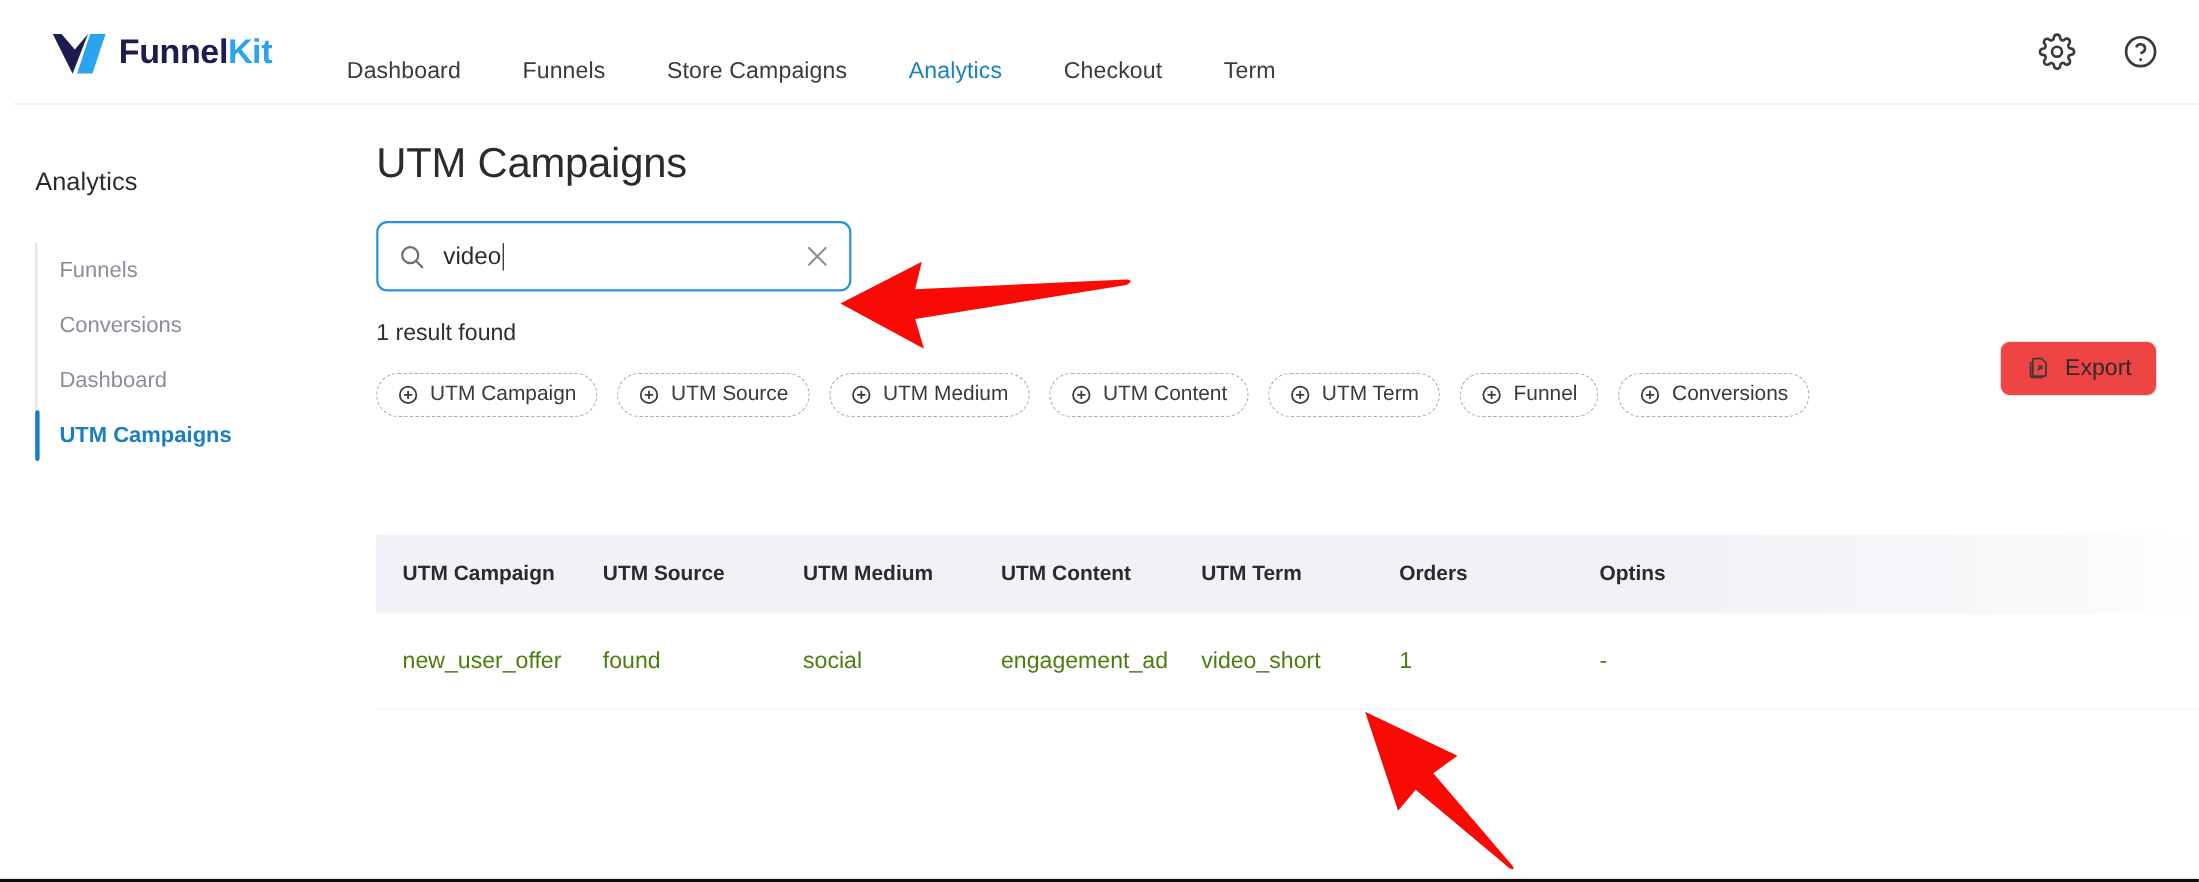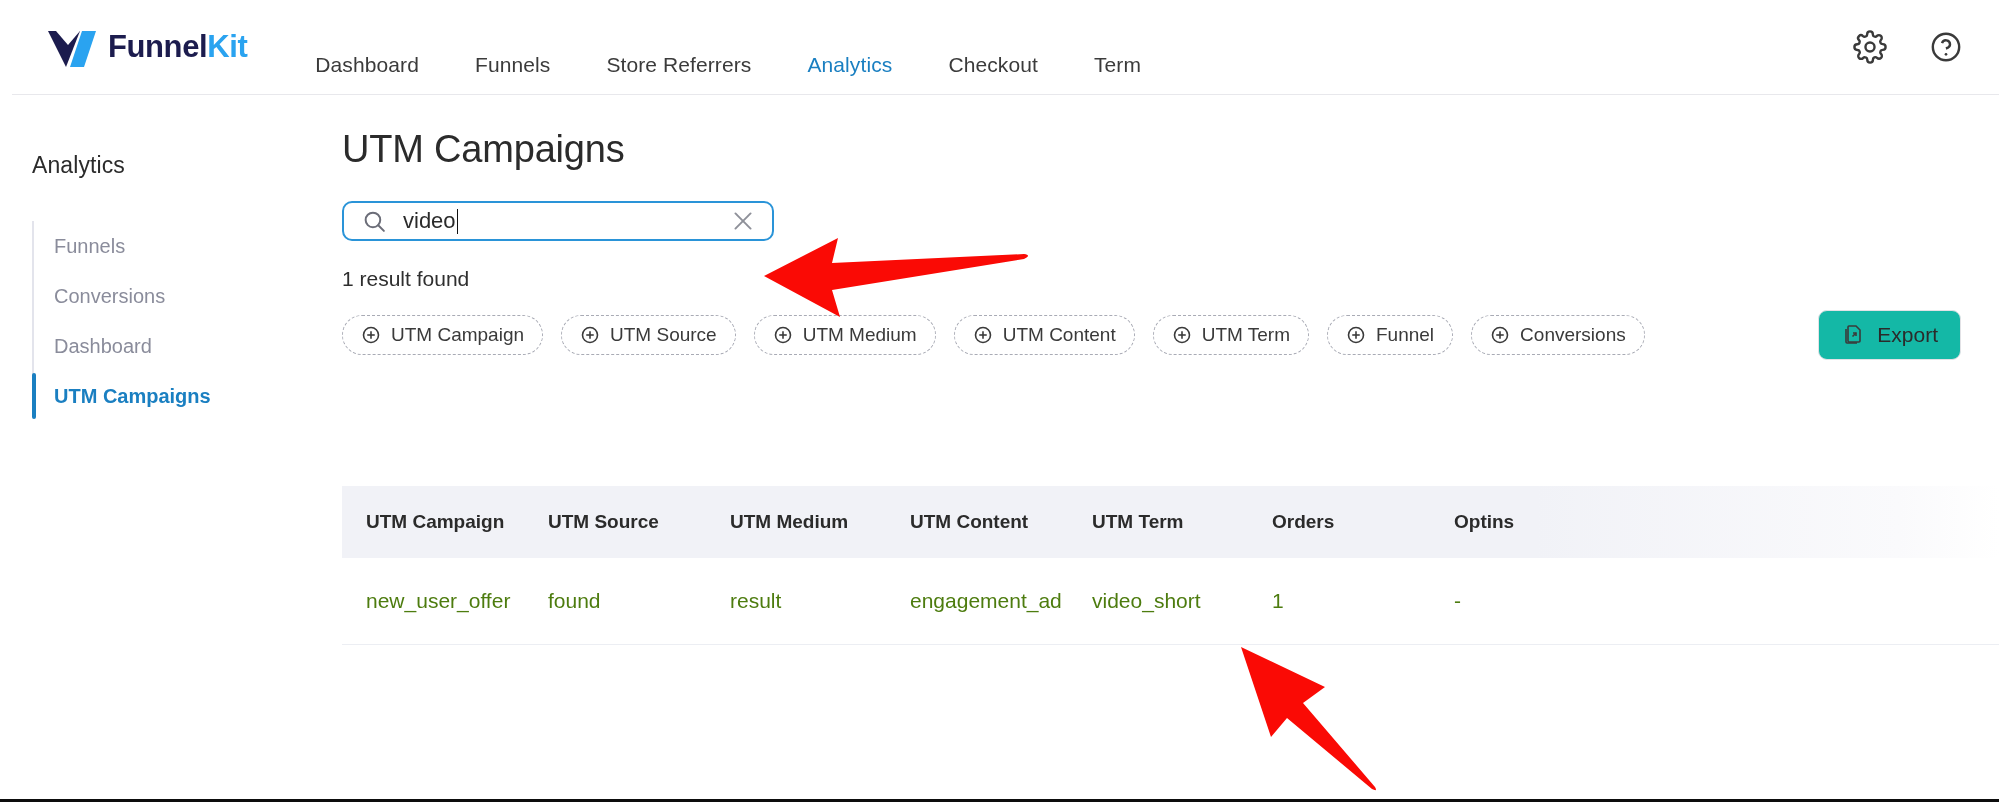--- a/index.html
+++ b/index.html
@@ -66,21 +66,21 @@
 
   
   .main { position: absolute; top: 96px; left: 300px; right: 0; bottom: 0; }
   .page-title {
     font-size: 38px; color: #2b2b2b; font-weight: normal;
     margin: 32px 0 0 42px; letter-spacing: -0.2px;
   }
 
   .searchrow { position: relative; margin: 30px 0 0 42px; }
   .searchbox {
-    width: 432px; height: 40px; border: 2px solid #2a94d8; border-radius: 10px;
+    width: 432px; height: 64px; border: 2px solid #2a94d8; border-radius: 10px;
     display: flex; align-items: center; padding: 0 16px 0 18px; background: #fff;
   }
   .search-icon { width: 25px; height: 25px; color: #6b6d78; flex: none; }
   .search-value {
     flex: 1; margin-left: 16px; font-size: 22px; color: #2b2b2b;
     display: flex; align-items: center; white-space: nowrap;
   }
   .caret {
     display: inline-block; width: 1.5px; height: 25px; background: #111;
     margin-left: 1px;
@@ -96,21 +96,21 @@
   .chip {
     height: 40px; border: 1.6px dashed #a9abb5; border-radius: 20px;
     display: flex; align-items: center; padding: 0 18px; cursor: pointer;
     background: #fff; white-space: nowrap;
   }
   .chip-plus { width: 20px; height: 20px; color: #3a3a3a; flex: none; margin-right: 10px; }
   .chip-label { font-size: 19px; color: #3a3a3a; }
 
   .exportbtn {
     position: absolute; right: 38px; top: 214px;
-    height: 50px; background: #14b8a6; border: 1px solid #e2e2e6; border-radius: 9px;
+    height: 50px; background: #ef4444; border: 1px solid #e2e2e6; border-radius: 9px;
     display: flex; align-items: center; padding: 0 22px; cursor: pointer;
   }
   .export-icon { width: 24px; height: 24px; color: #3a3a3a; margin-right: 12px; flex: none; }
   .export-label { font-size: 21px; color: #2b2b2b; }
 
   
   .tablewrap { position: absolute; left: 42px; right: 0; top: 390px; }
   .thead {
     display: flex; align-items: center; height: 72px;
     background: linear-gradient(to right, #f1f2f7 0%, #f1f2f7 72%, #fafafc 94%, #ffffff 100%);
@@ -152,21 +152,21 @@
         <path d="M2 4 H34 L20 40 L2 4 Z" fill="#1c1c4e"></path>
         <path d="M10 4 H34 L22 18 Z" fill="#ffffff"></path>
         <path d="M36 4 H50 L38 40 H24 Z" fill="#2aa3f0"></path>
       </svg>
       <div class="brand-text"><span>Funnel</span><span class="kit">Kit</span></div>
     </div>
 
     <div class="mainnav">
       <div class="navitem">Dashboard</div>
       <div class="navitem">Funnels</div>
-      <div class="navitem">Store Referrers</div>
+      <div class="navitem">Store Campaigns</div>
       <div class="navitem active">Analytics</div>
       <div class="navitem">Checkout</div>
       <div class="navitem">Term</div>
     </div>
 
     <div class="topicons">
       <svg class="topicon" viewBox="0 0 24 24" fill="none" stroke="currentColor" stroke-width="1.7">
         <circle cx="12" cy="12" r="3.2"></circle>
         <path d="M19.4 15a1.65 1.65 0 0 0 .33 1.82l.06.06a2 2 0 1 1-2.83 2.83l-.06-.06a1.65 1.65 0 0 0-1.82-.33 1.65 1.65 0 0 0-1 1.51V21a2 2 0 1 1-4 0v-.09A1.65 1.65 0 0 0 9 19.4a1.65 1.65 0 0 0-1.82.33l-.06.06a2 2 0 1 1-2.83-2.83l.06-.06a1.65 1.65 0 0 0 .33-1.82 1.65 1.65 0 0 0-1.51-1H3a2 2 0 1 1 0-4h.09A1.65 1.65 0 0 0 4.6 9a1.65 1.65 0 0 0-.33-1.82l-.06-.06a2 2 0 1 1 2.83-2.83l.06.06A1.65 1.65 0 0 0 9 4.6a1.65 1.65 0 0 0 1-1.51V3a2 2 0 1 1 4 0v.09a1.65 1.65 0 0 0 1 1.51 1.65 1.65 0 0 0 1.82-.33l.06-.06a2 2 0 1 1 2.83 2.83l-.06.06A1.65 1.65 0 0 0 19.4 9V9a1.65 1.65 0 0 0 1.51 1H21a2 2 0 1 1 0 4h-.09a1.65 1.65 0 0 0-1.51 1z"></path>
       </svg>
@@ -288,21 +288,21 @@
         <div class="cell c1">UTM Source</div>
         <div class="cell c2">UTM Medium</div>
         <div class="cell c3">UTM Content</div>
         <div class="cell c4">UTM Term</div>
         <div class="cell c5">Orders</div>
         <div class="cell c6">Optins</div>
       </div>
       <div class="trow">
         <div class="cell c0">new_user_offer</div>
         <div class="cell c1">found</div>
-        <div class="cell c2">result</div>
+        <div class="cell c2">social</div>
         <div class="cell c3">engagement_ad</div>
         <div class="cell c4">video_short</div>
         <div class="cell c5 link-num">1</div>
         <div class="cell c6">-</div>
       </div>
       <div class="rowsep"></div>
     </div>
   </div>
 
   <svg class="arrow arrow-1" viewBox="0 0 270 115">

